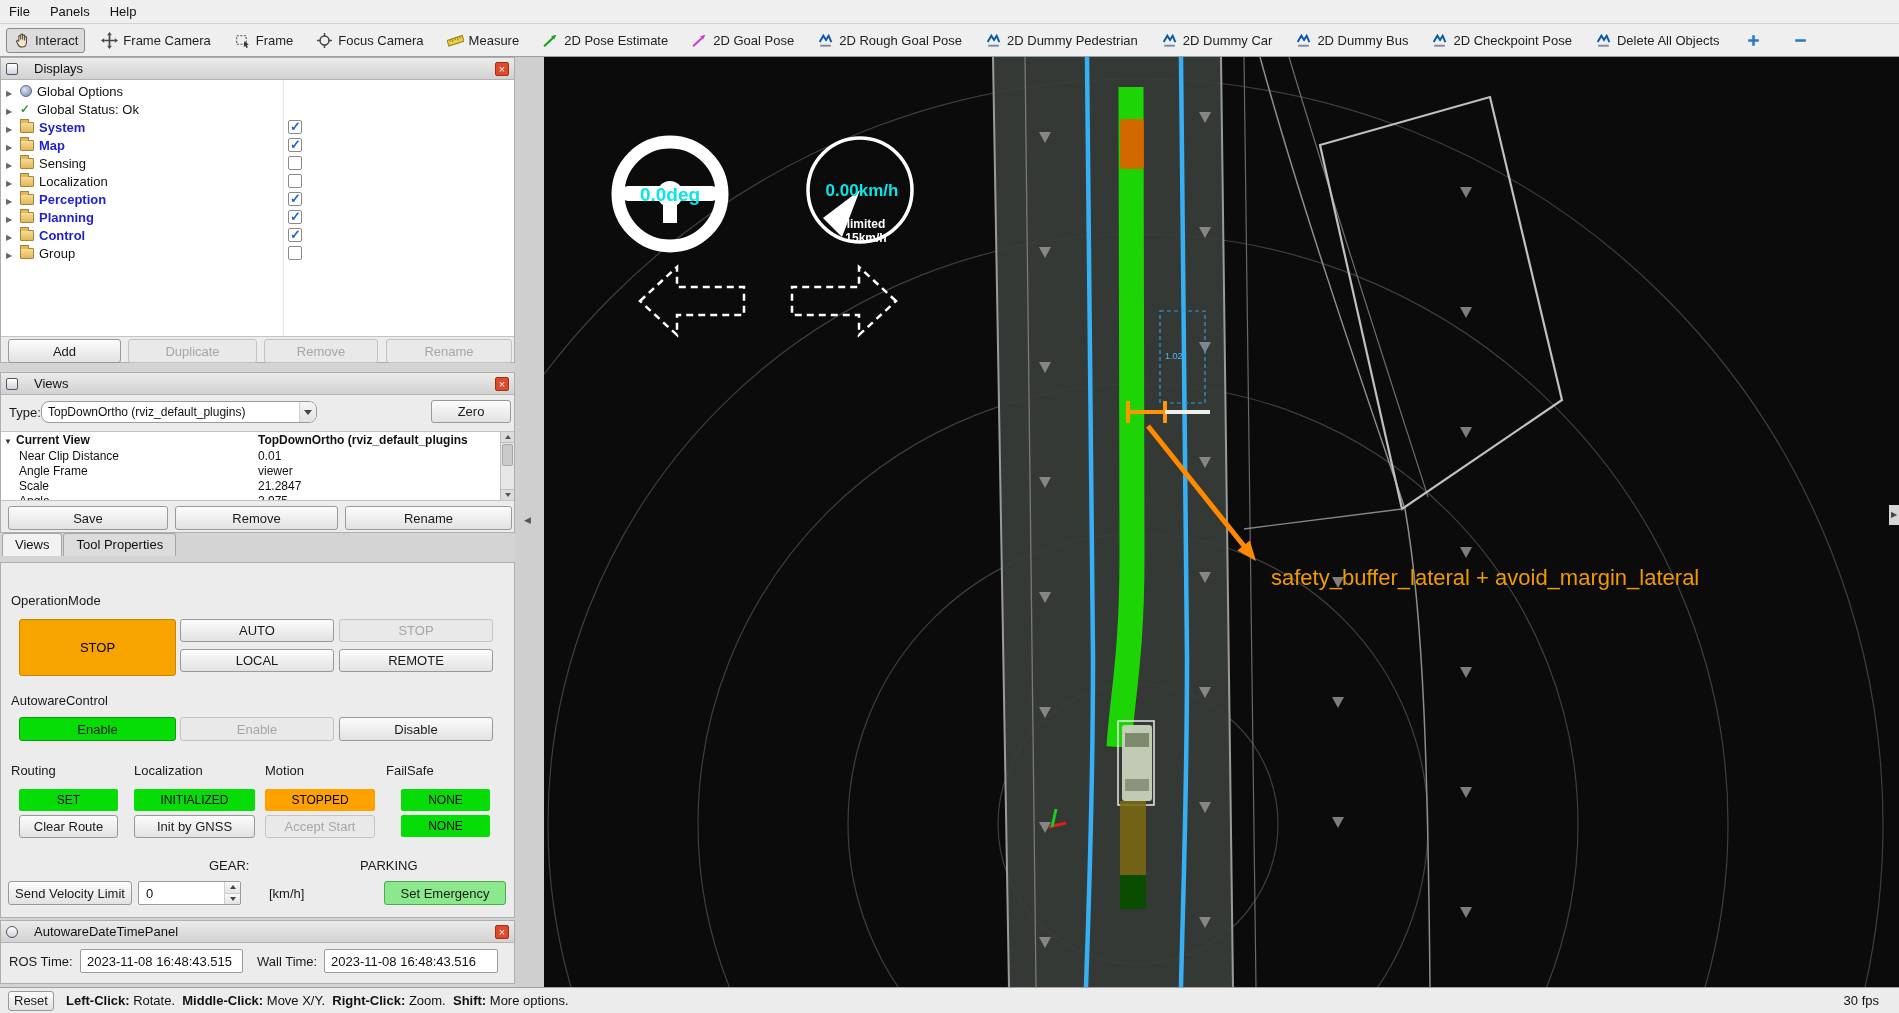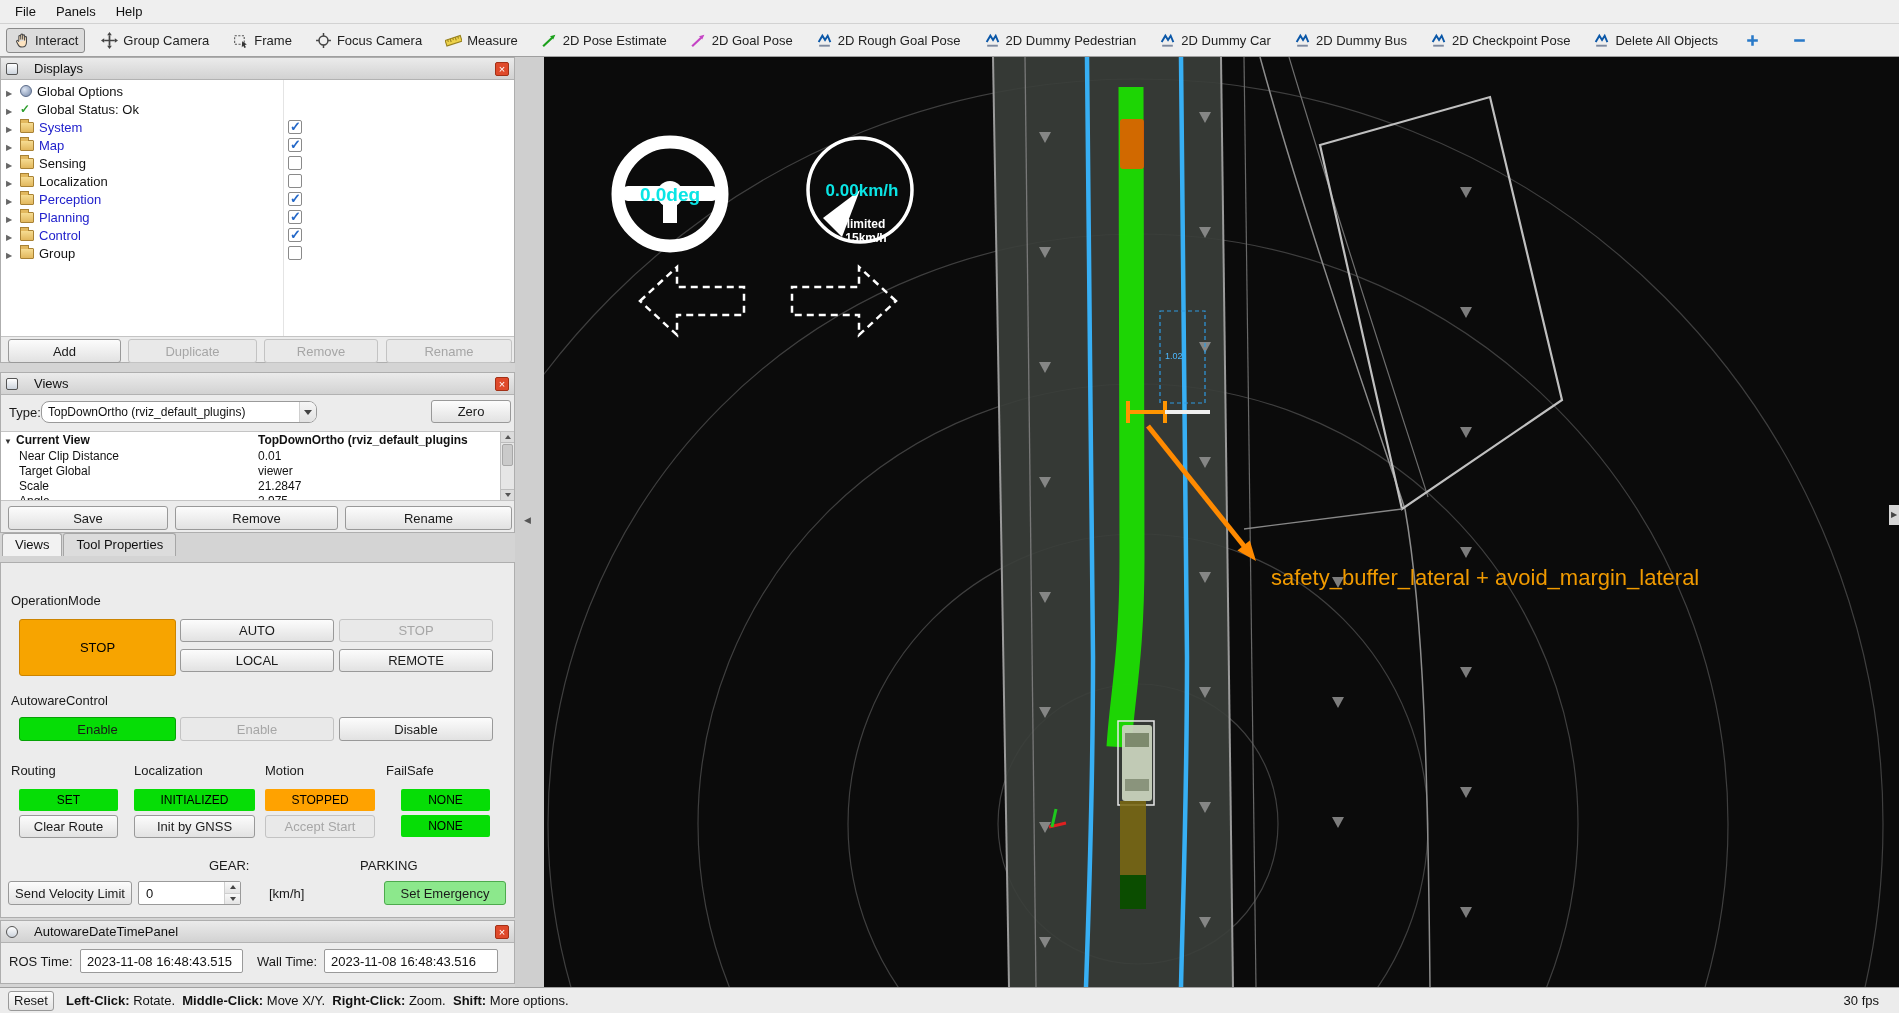--- a/index.html
+++ b/index.html
@@ -1,21 +1,21 @@
 <!DOCTYPE html>
 <html><head>
 <meta charset="utf-8">
 <style>
   *{box-sizing:border-box;margin:0;padding:0}
   html,body{width:1899px;height:1013px}
   body{font-family:"Liberation Sans",sans-serif;background:#cfcfcf;overflow:hidden}
   .app{position:relative;width:1899px;height:1013px;background:#cfcfcf;font-size:13px;color:#111;overflow:hidden}
 
   
-  .menubar{position:absolute;left:0;top:0;width:100%;height:24px;background:#efefef;border-bottom:1px solid #d2d2d2;display:flex;align-items:center;padding-left:6px;gap:2px}
+  .menubar{position:absolute;left:0;top:0;width:100%;height:24px;background:#efefef;border-bottom:1px solid #d2d2d2;display:flex;align-items:center;padding-left:0;gap:2px}
   .menu-item{padding:2px 9px;border-radius:2px;cursor:default}
 
   
   .toolbar{position:absolute;left:0;top:24px;width:100%;height:33px;background:#efefef;border-bottom:1px solid #9f9f9f;display:flex;align-items:center;padding-left:6px;gap:9px}
   .tool{display:flex;align-items:center;gap:5px;background:transparent;border:1px solid transparent;border-radius:3px;padding:3px 6px;font:13px "Liberation Sans",sans-serif;color:#222;white-space:nowrap}
   .tool.active{background:#dcdcdc;border-color:#8a8a8a}
   .ti{width:17px;height:17px;flex:none}
   .iconbtn{width:24px;height:24px;border:1px solid transparent;background:transparent;border-radius:3px;display:flex;align-items:center;justify-content:center}
 
   
@@ -41,21 +41,21 @@
   .tree::after{content:"";position:absolute;left:282px;top:0;bottom:0;width:1px;background:#e4e4e4}
   .trow{position:absolute;left:0;width:100%;height:18px;display:flex;align-items:center;padding-left:5px;gap:5px;font-size:13px}
   .arrow{width:9px;color:#666;flex:none}
   .arrow::before{content:"▶";font-size:8px}
   .fold{width:14px;height:11px;background:linear-gradient(#f6dc92,#e2b85e);border:1px solid #a98234;border-radius:1px;position:relative;flex:none}
   .fold::before{content:"";position:absolute;top:-4px;left:-1px;width:7px;height:3px;background:#e2b85e;border:1px solid #a98234;border-bottom:none}
   .opticon{width:12px;height:12px;border-radius:50%;background:radial-gradient(circle at 35% 35%,#dbe4f2,#7487a8);border:1px solid #5a6a88;flex:none}
   .okicon{width:12px;flex:none;color:#2e9e2e;font-weight:bold;font-size:12px;line-height:12px}
   .okicon::before{content:"✓"}
   .tlabel{white-space:nowrap}
-  .tlabel.blue{color:#2222cc;font-weight:normal}
+  .tlabel.blue{color:#2222cc;font-weight:bold}
   .cb{position:absolute;left:287px;top:2px;width:14px;height:14px;border:1px solid #8a8a8a;background:#fff;border-radius:2px}
   .cb.on::before{content:"✓";position:absolute;left:1px;top:-2px;color:#2468c8;font-size:13px;font-weight:bold}
 
   
   .flabel{position:absolute;font-size:13px;color:#1a1a1a;white-space:nowrap}
   .combo{position:absolute;height:22px;background:#fff;border:1px solid #9a9a9a;border-radius:8px;display:flex;align-items:center;padding-left:6px;font-size:12px;overflow:hidden}
   .carrow{margin-left:auto;width:17px;align-self:stretch;border-left:1px solid #cfcfcf;display:flex;align-items:center;justify-content:center;background:linear-gradient(#f6f6f6,#e2e2e2)}
   .carrow::before{content:"";border:4px solid transparent;border-top:5px solid #444;margin-top:4px}
   .vtable{position:absolute;background:#fff;overflow:hidden;border-top:1px solid #c4c4c4;border-bottom:1px solid #c4c4c4}
   .vrow{position:relative;height:15px;font-size:12px;line-height:15px;white-space:nowrap}
@@ -165,21 +165,21 @@
     <button class="tool active">
       <svg class="ti">
           <use href="#i-hand"></use>
         </svg>
       <span>Interact</span>
     </button>
     <button class="tool">
       <svg class="ti">
           <use href="#i-move"></use>
         </svg>
-      <span>Group Camera</span>
+      <span>Frame Camera</span>
     </button>
     <button class="tool">
       <svg class="ti">
           <use href="#i-select"></use>
         </svg>
       <span>Frame</span>
     </button>
     <button class="tool">
       <svg class="ti">
           <use href="#i-focus"></use>
@@ -342,21 +342,21 @@
         <div class="vrow vhead">
           <span class="vcollapse"></span>
           <span class="vkey">Current View</span>
           <span class="vval">TopDownOrtho (rviz_default_plugins</span>
         </div>
         <div class="vrow">
           <span class="vkey">Near Clip Distance</span>
           <span class="vval">0.01</span>
         </div>
         <div class="vrow">
-          <span class="vkey">Target Global</span>
+          <span class="vkey">Angle Frame</span>
           <span class="vval">viewer</span>
         </div>
         <div class="vrow">
           <span class="vkey">Scale</span>
           <span class="vval">21.2847</span>
         </div>
         <div class="vrow">
           <span class="vkey">Angle</span>
           <span class="vval">2.975</span>
         </div>

